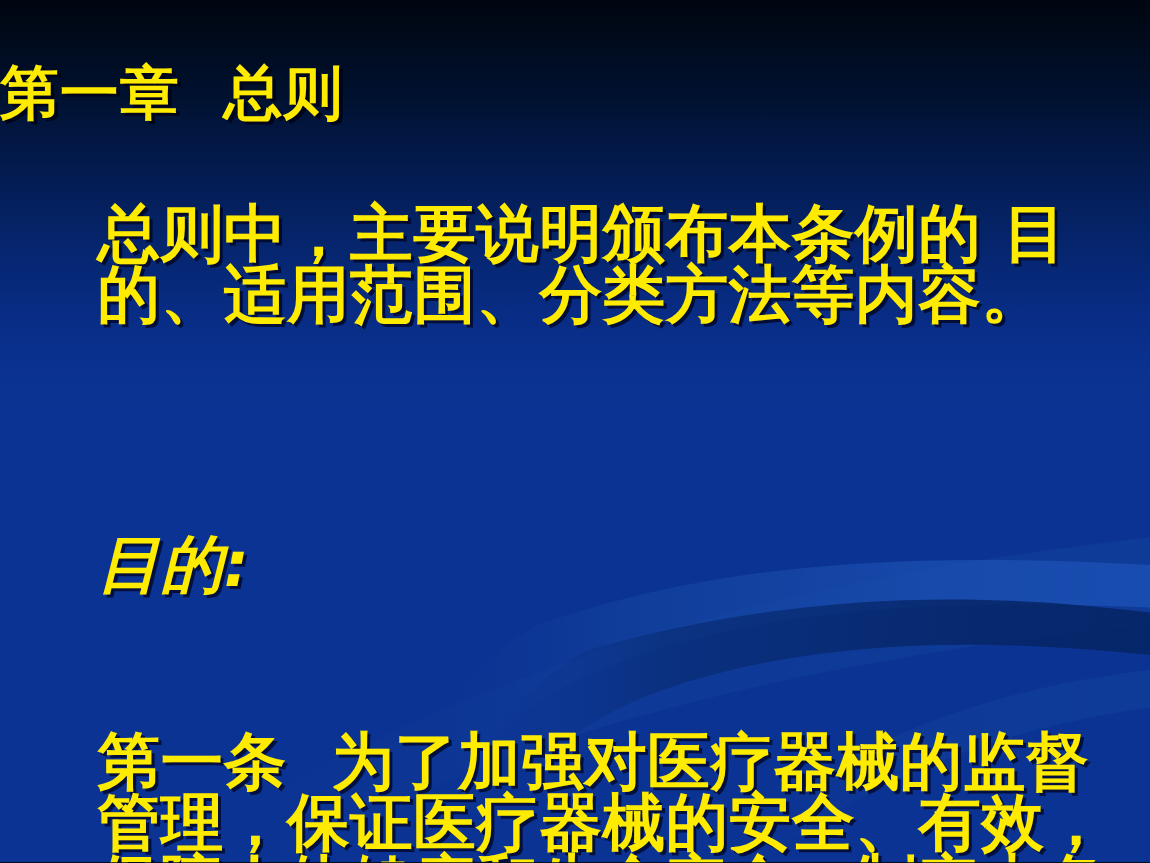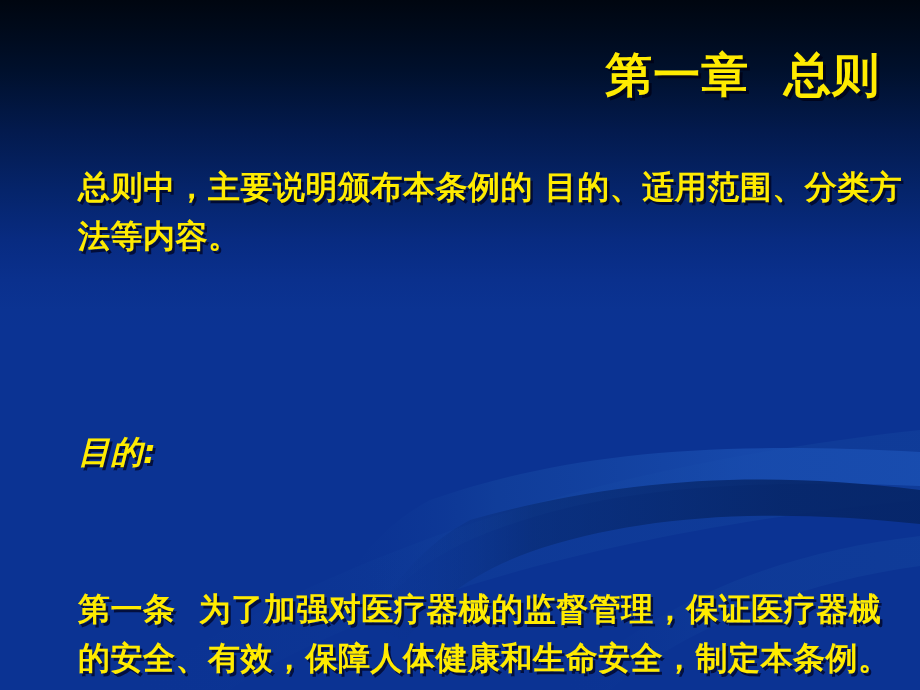--- a/index.html
+++ b/index.html
@@ -44,35 +44,35 @@
     height: 690px;
     pointer-events: none;
   }
 
   
   #title {
     position: absolute;
     left: 0;
     top: 46px;
     width: 880px;
-    text-align: right;
+    text-align: left;
     color: #ffeb00;
     font-size: 47px;
     line-height: 58px;
     font-weight: bold;
     letter-spacing: 1px;
     text-shadow: 3px 3px 0 rgba(0,0,20,0.75);
     white-space: pre;
   }
 
   
   .body-block {
     position: absolute;
     color: #ffeb00;
-    font-size: 32px;
+    font-size: 50px;
     line-height: 49px;
     font-weight: bold;
     letter-spacing: 0.5px;
     text-shadow: 2.5px 2.5px 0 rgba(0,0,25,0.7);
     white-space: pre-wrap;
   }
 
   #para-1 {
     left: 78px;
     top: 163px;

